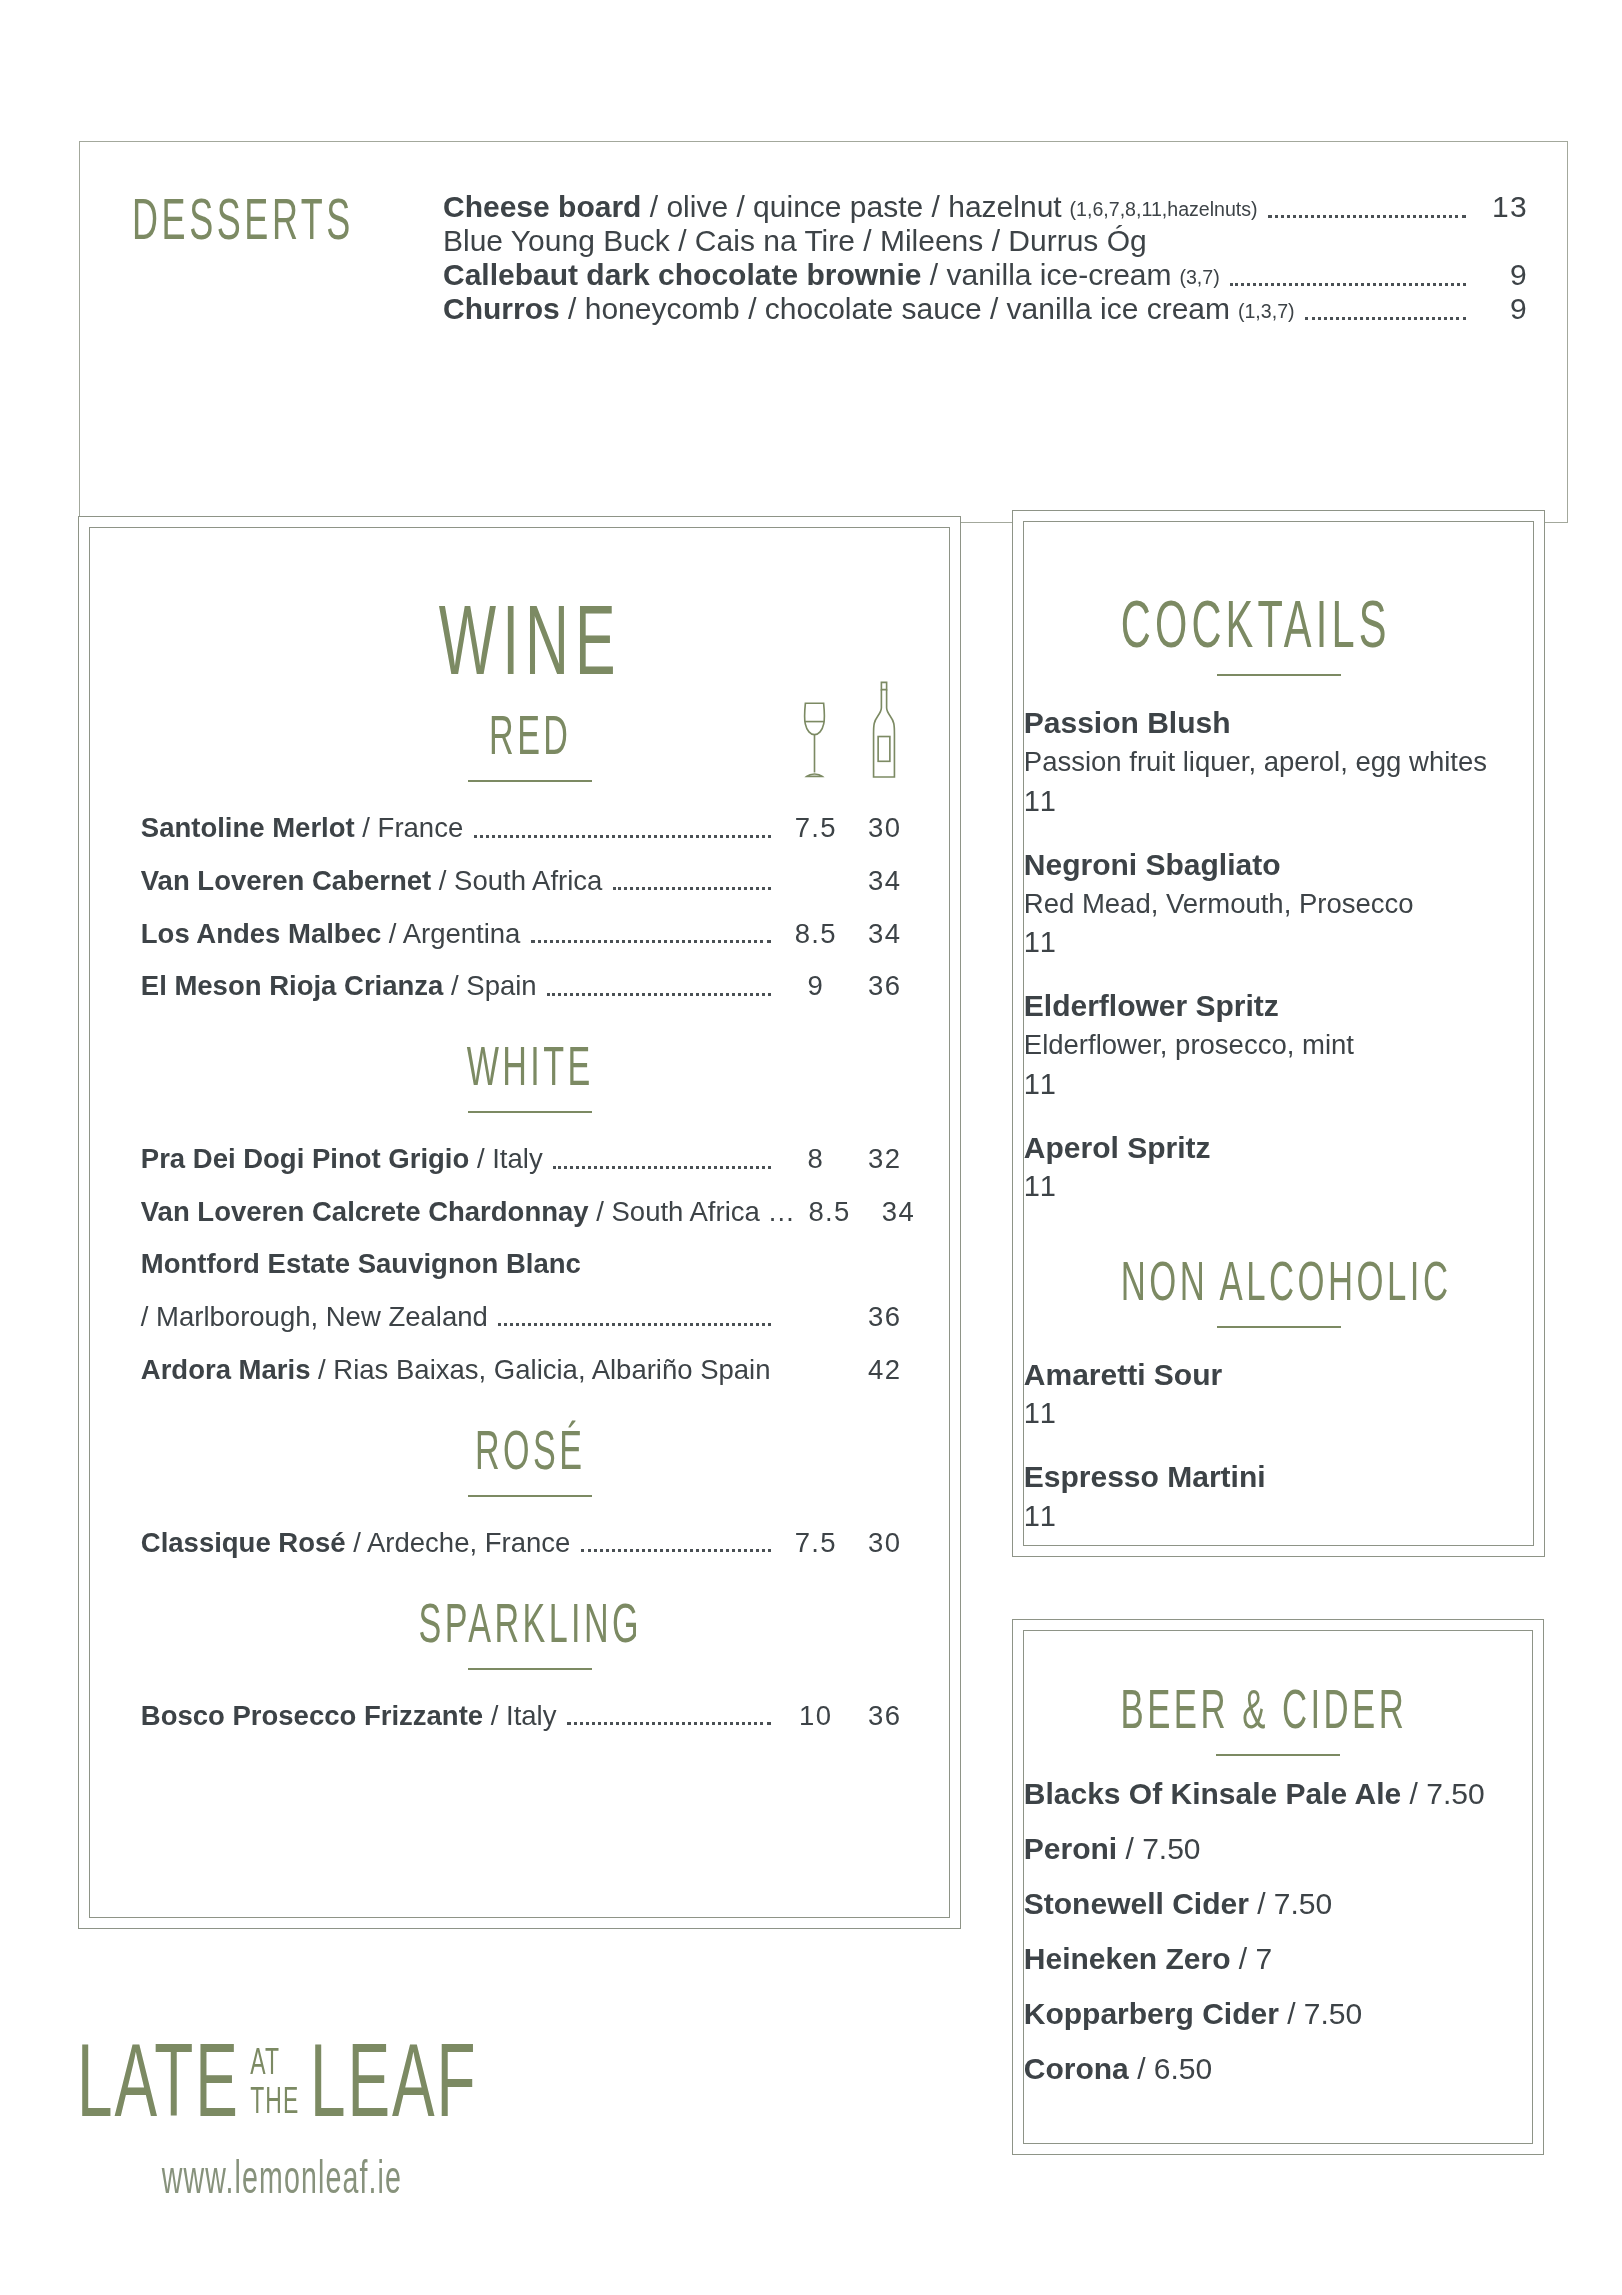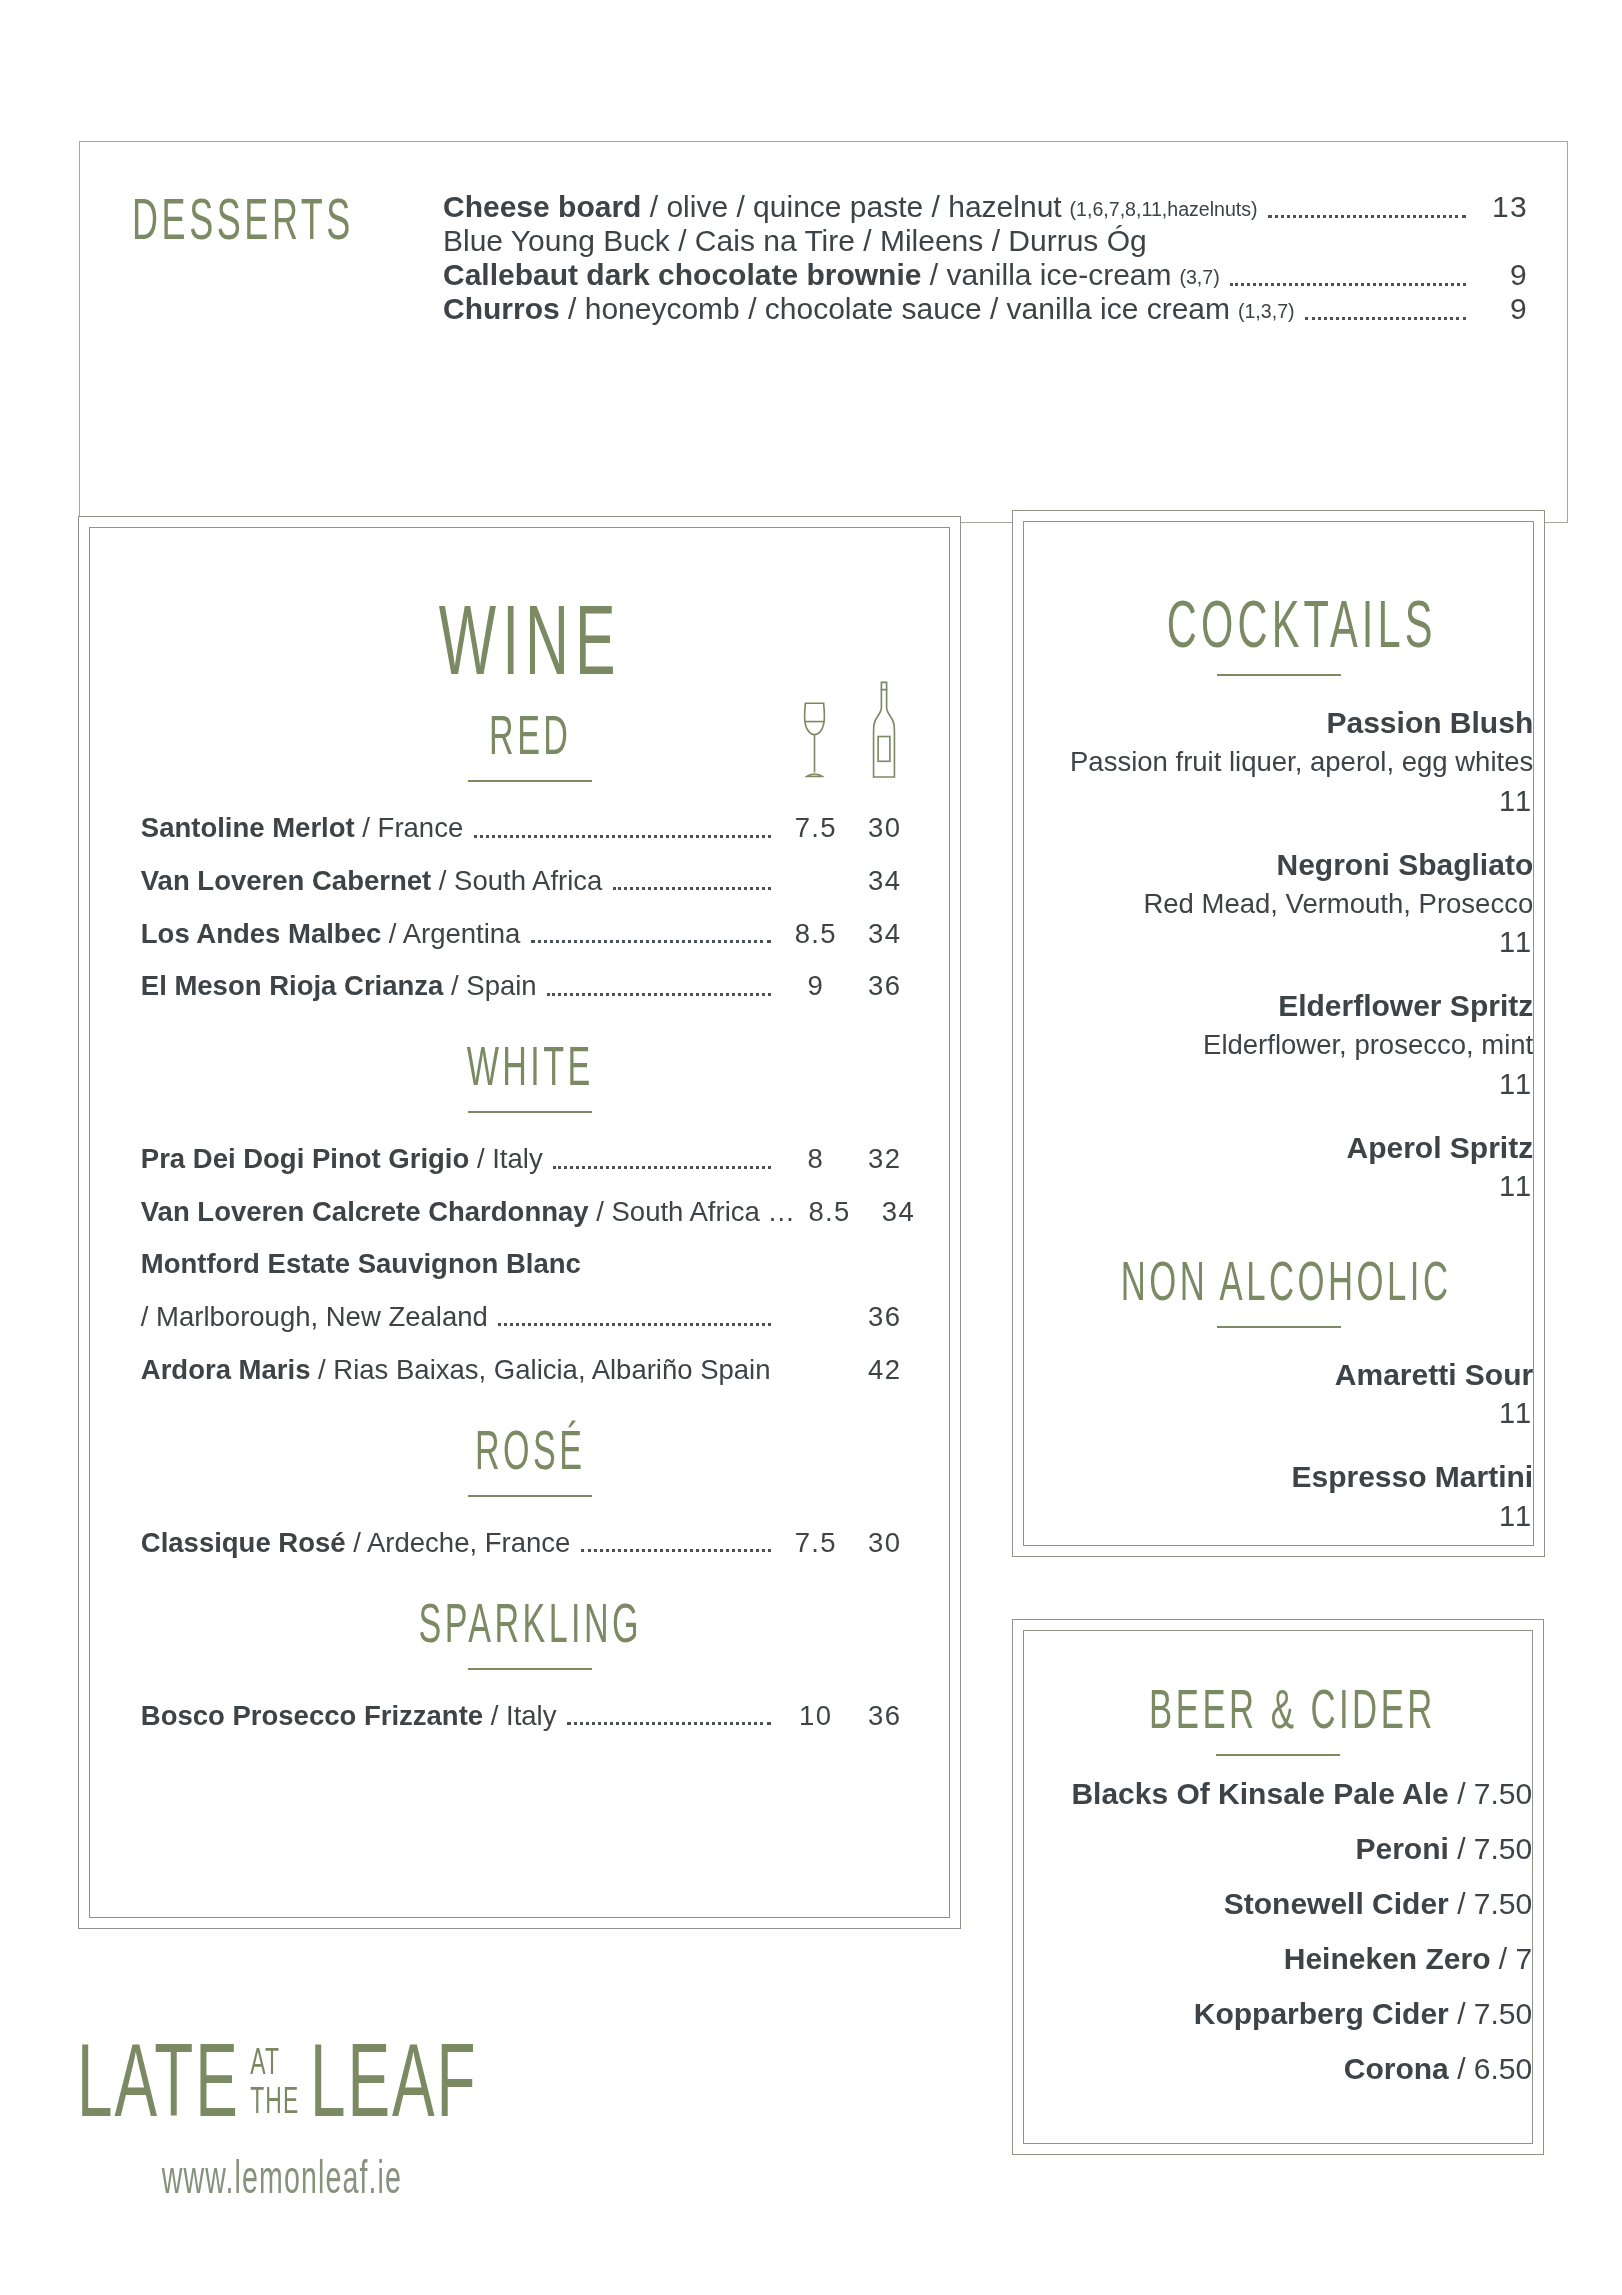--- a/index.html
+++ b/index.html
@@ -38,21 +38,21 @@
   .wlist{margin-top:29px;font-size:27.5px;}
   .w-row{display:flex;align-items:flex-end;margin-bottom:19.6px;line-height:1.2;}
   .w-row .txt{white-space:nowrap;}
   .w-row .leader{margin-bottom:6.5px;}
   .cell{width:69px;text-align:center;flex:none;letter-spacing:1.3px;}
   .wine-icons{position:absolute;top:153px;right:50px;display:flex;gap:40px;align-items:flex-end;}
   .wine-icons svg{stroke:#7c8a63;fill:none;stroke-width:2.5;}
   
   .cocktails{left:1012px;top:510px;width:533px;height:1047px;}
   .beer{left:1012px;top:1619px;width:532px;height:536px;}
-  .cocktails .inner,.beer .inner{text-align:right;}
+  .cocktails .inner,.beer .inner{text-align:left;}
   .c-title{font-size:67px;margin-top:68px;}
   .na-title{font-size:56px;margin-top:50px;}
   .c-item{margin-top:30px;}
   .c-name{font-size:30px;font-weight:bold;}
   .c-desc{font-size:27.5px;margin-top:5.2px;line-height:1.25;}
   .c-price{font-size:29px;margin-top:5.2px;letter-spacing:2px;}
   .beer-title{font-size:56px;margin-top:50px;}
   #beer-items{margin-top:14.4px;}
   .b-item{font-size:30px;margin-top:21px;}
   

